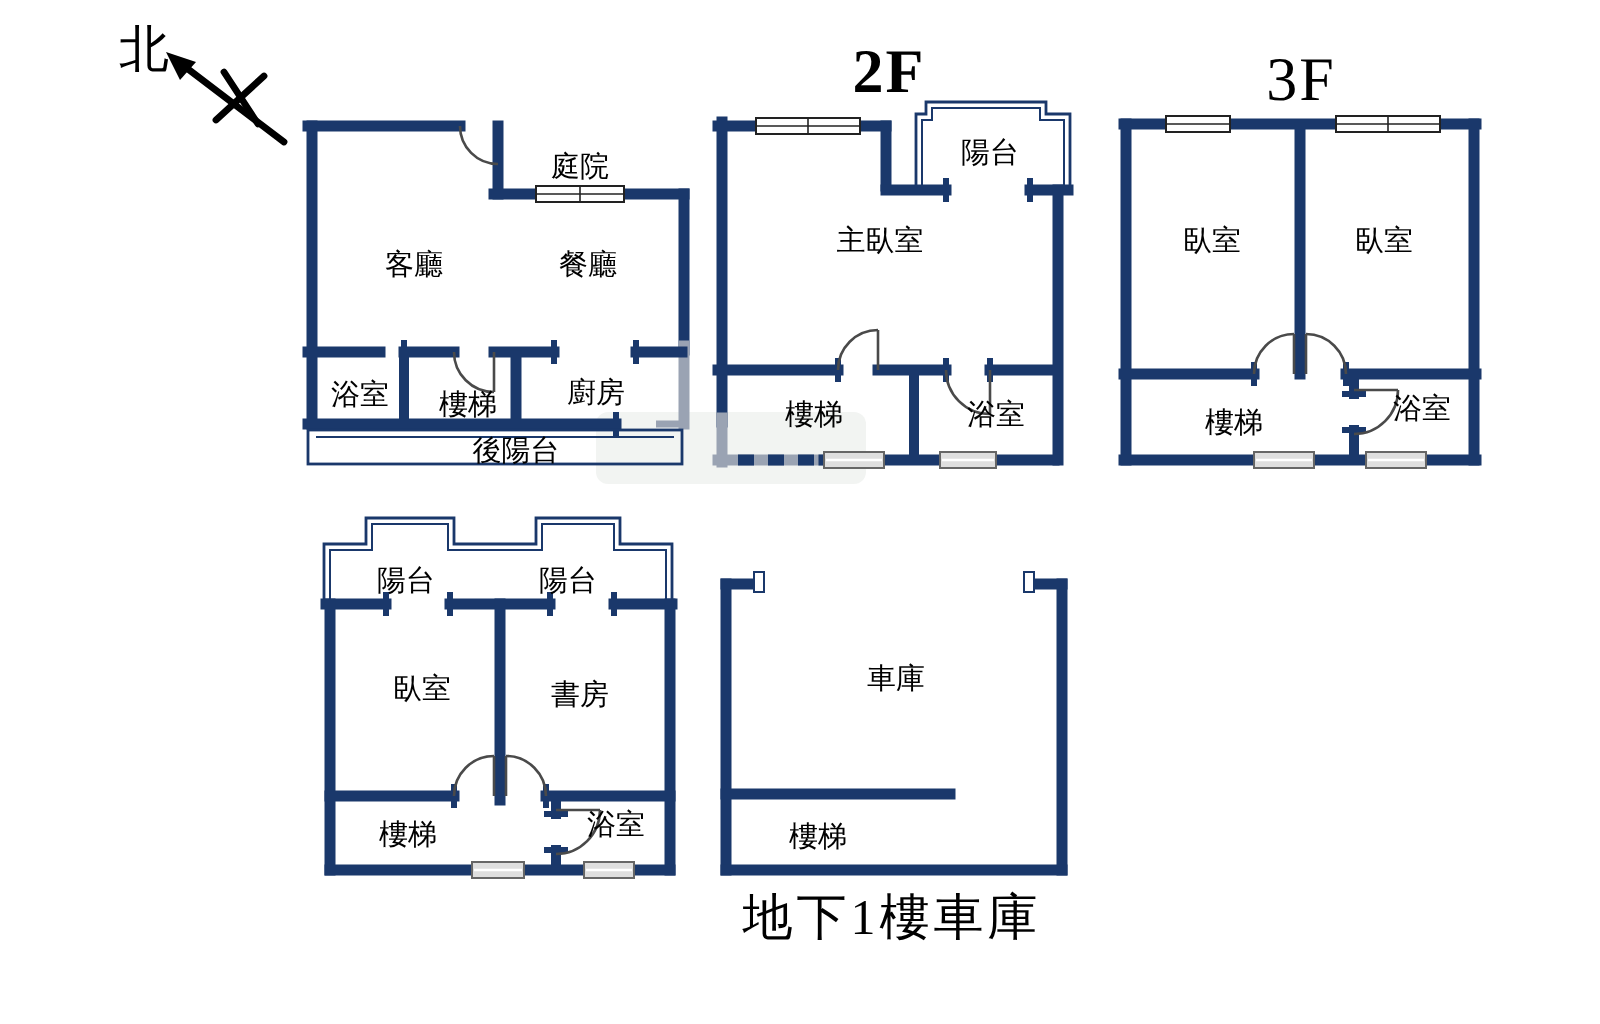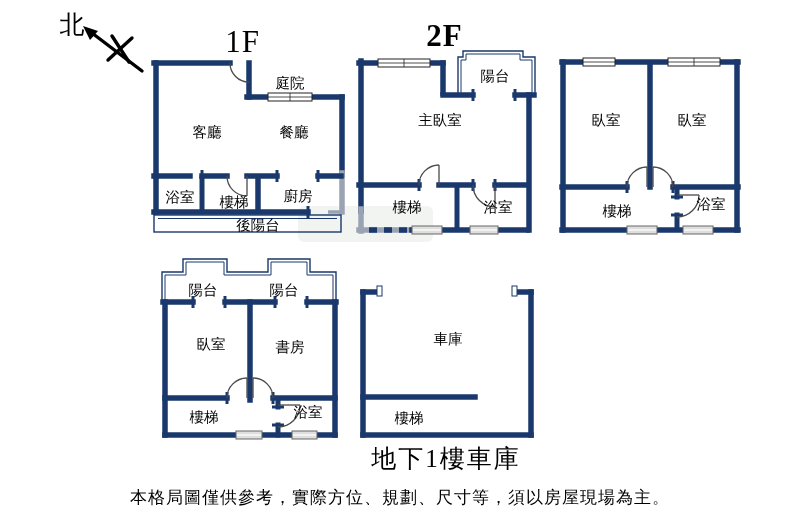--- a/index.html
+++ b/index.html
@@ -38,22 +38,22 @@
   <svg style="left:40px;top:0;" width="120" height="85" viewBox="0 0 120 85">
     <text class="north-label" x="32" y="33">北</text>
     <g>
       <line class="compass" x1="102" y1="71" x2="52" y2="33"></line>
       <polygon points="43,26 58,31 50,40" fill="#000" stroke="none"></polygon>
       <line class="compass" x1="72" y1="36" x2="89" y2="62"></line>
       <line class="compass" x1="92" y1="38" x2="68" y2="60"></line>
     </g>
   </svg>
 
-  <div class="floor-title" style="left:140px;top:24px;width:205px;">1F</div>
   <div class="floor-title" style="left:342px;top:18px;width:205px;font-weight:bold;">2F</div>
+  <div class="floor-title" style="left:548px;top:22px;width:205px;">3F</div>
   <div class="floor-title small" style="left:346px;top:442px;width:200px;">地下1樓車庫</div>
 
   <svg style="left:150px;top:55px;" width="205" height="190" viewBox="0 0 205 190">
     <g>
       <line class="wall" x1="6" y1="8" x2="6" y2="157"></line>
       <line class="wall" x1="4" y1="8" x2="80" y2="8"></line>
       <line class="wall" x1="99" y1="8" x2="99" y2="42"></line>
       <line class="wall" x1="97" y1="42" x2="192" y2="42"></line>
       <line class="wall" x1="192" y1="42" x2="192" y2="120"></line>
       <line class="wall-faded" x1="192" y1="118" x2="192" y2="157"></line>
@@ -265,15 +265,14 @@
     <g>
       <rect x="22" y="6" width="5" height="10" fill="#fff" stroke="#1a386b" stroke-width="1"></rect>
     </g>
     <g>
       <rect x="157" y="6" width="5" height="10" fill="#fff" stroke="#1a386b" stroke-width="1"></rect>
     </g>
     <text class="room-label" x="93" y="64">車庫</text>
     <text class="room-label" x="54" y="143">樓梯</text>
   </svg>
 
-  <div class="disclaimer">本格局圖僅供參考，實際方位、規劃、尺寸等，須以房屋現場為主。</div>
 
 </div>
 
 </body></html>

